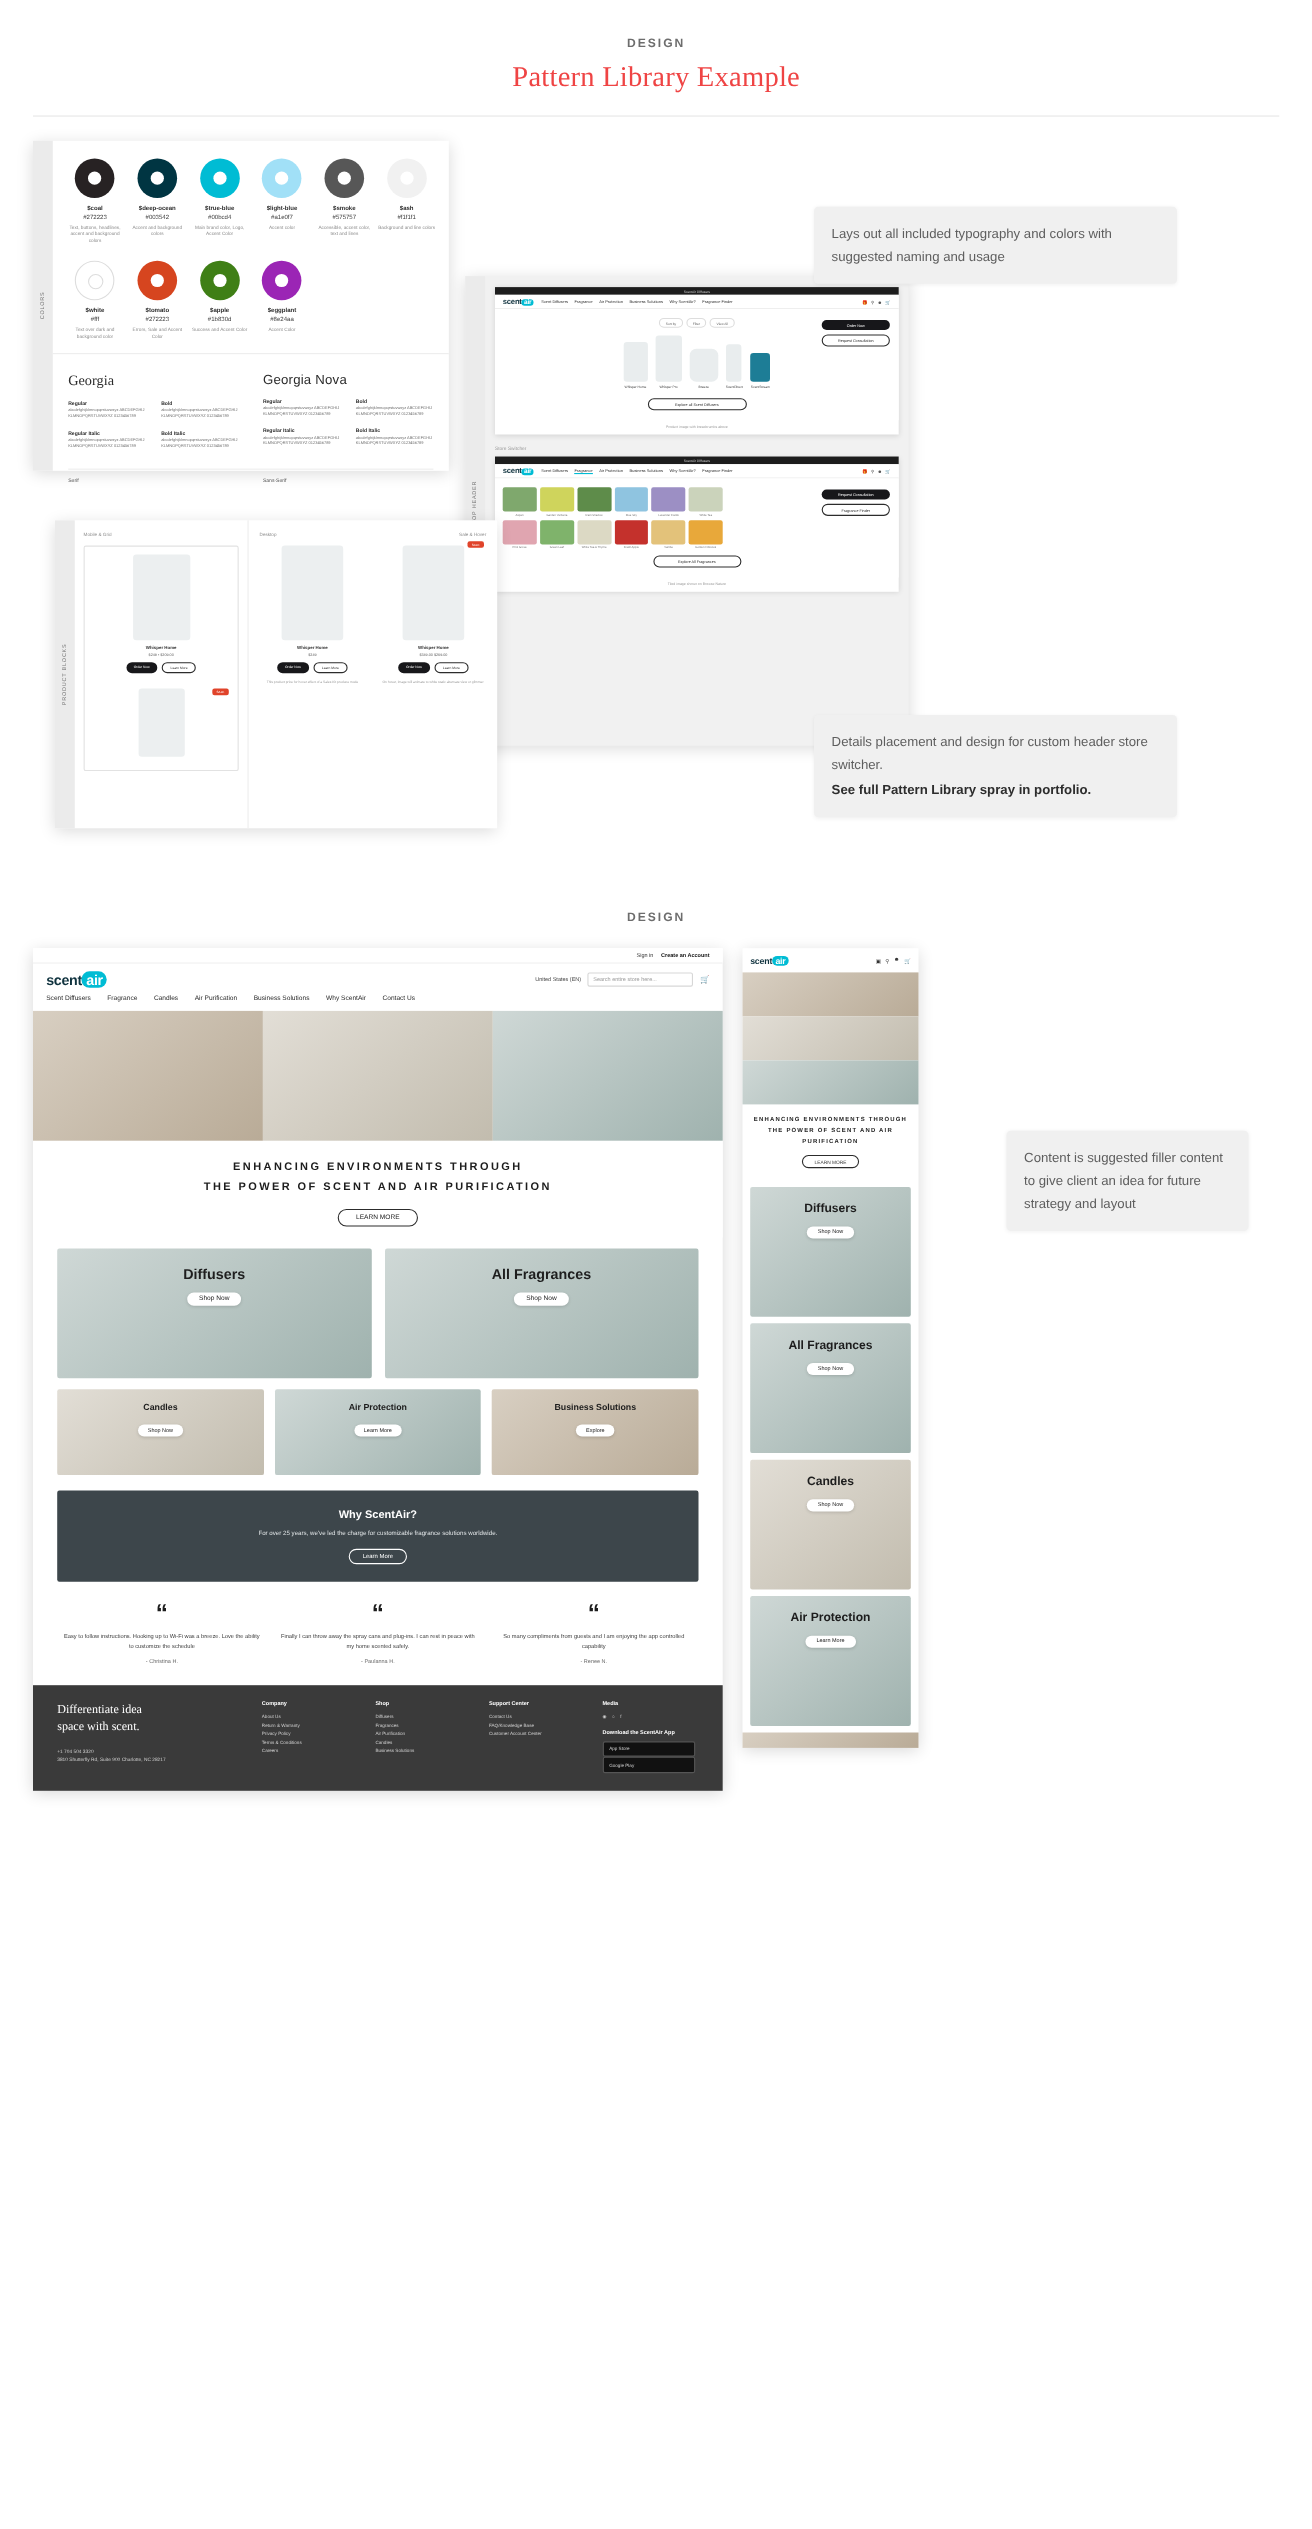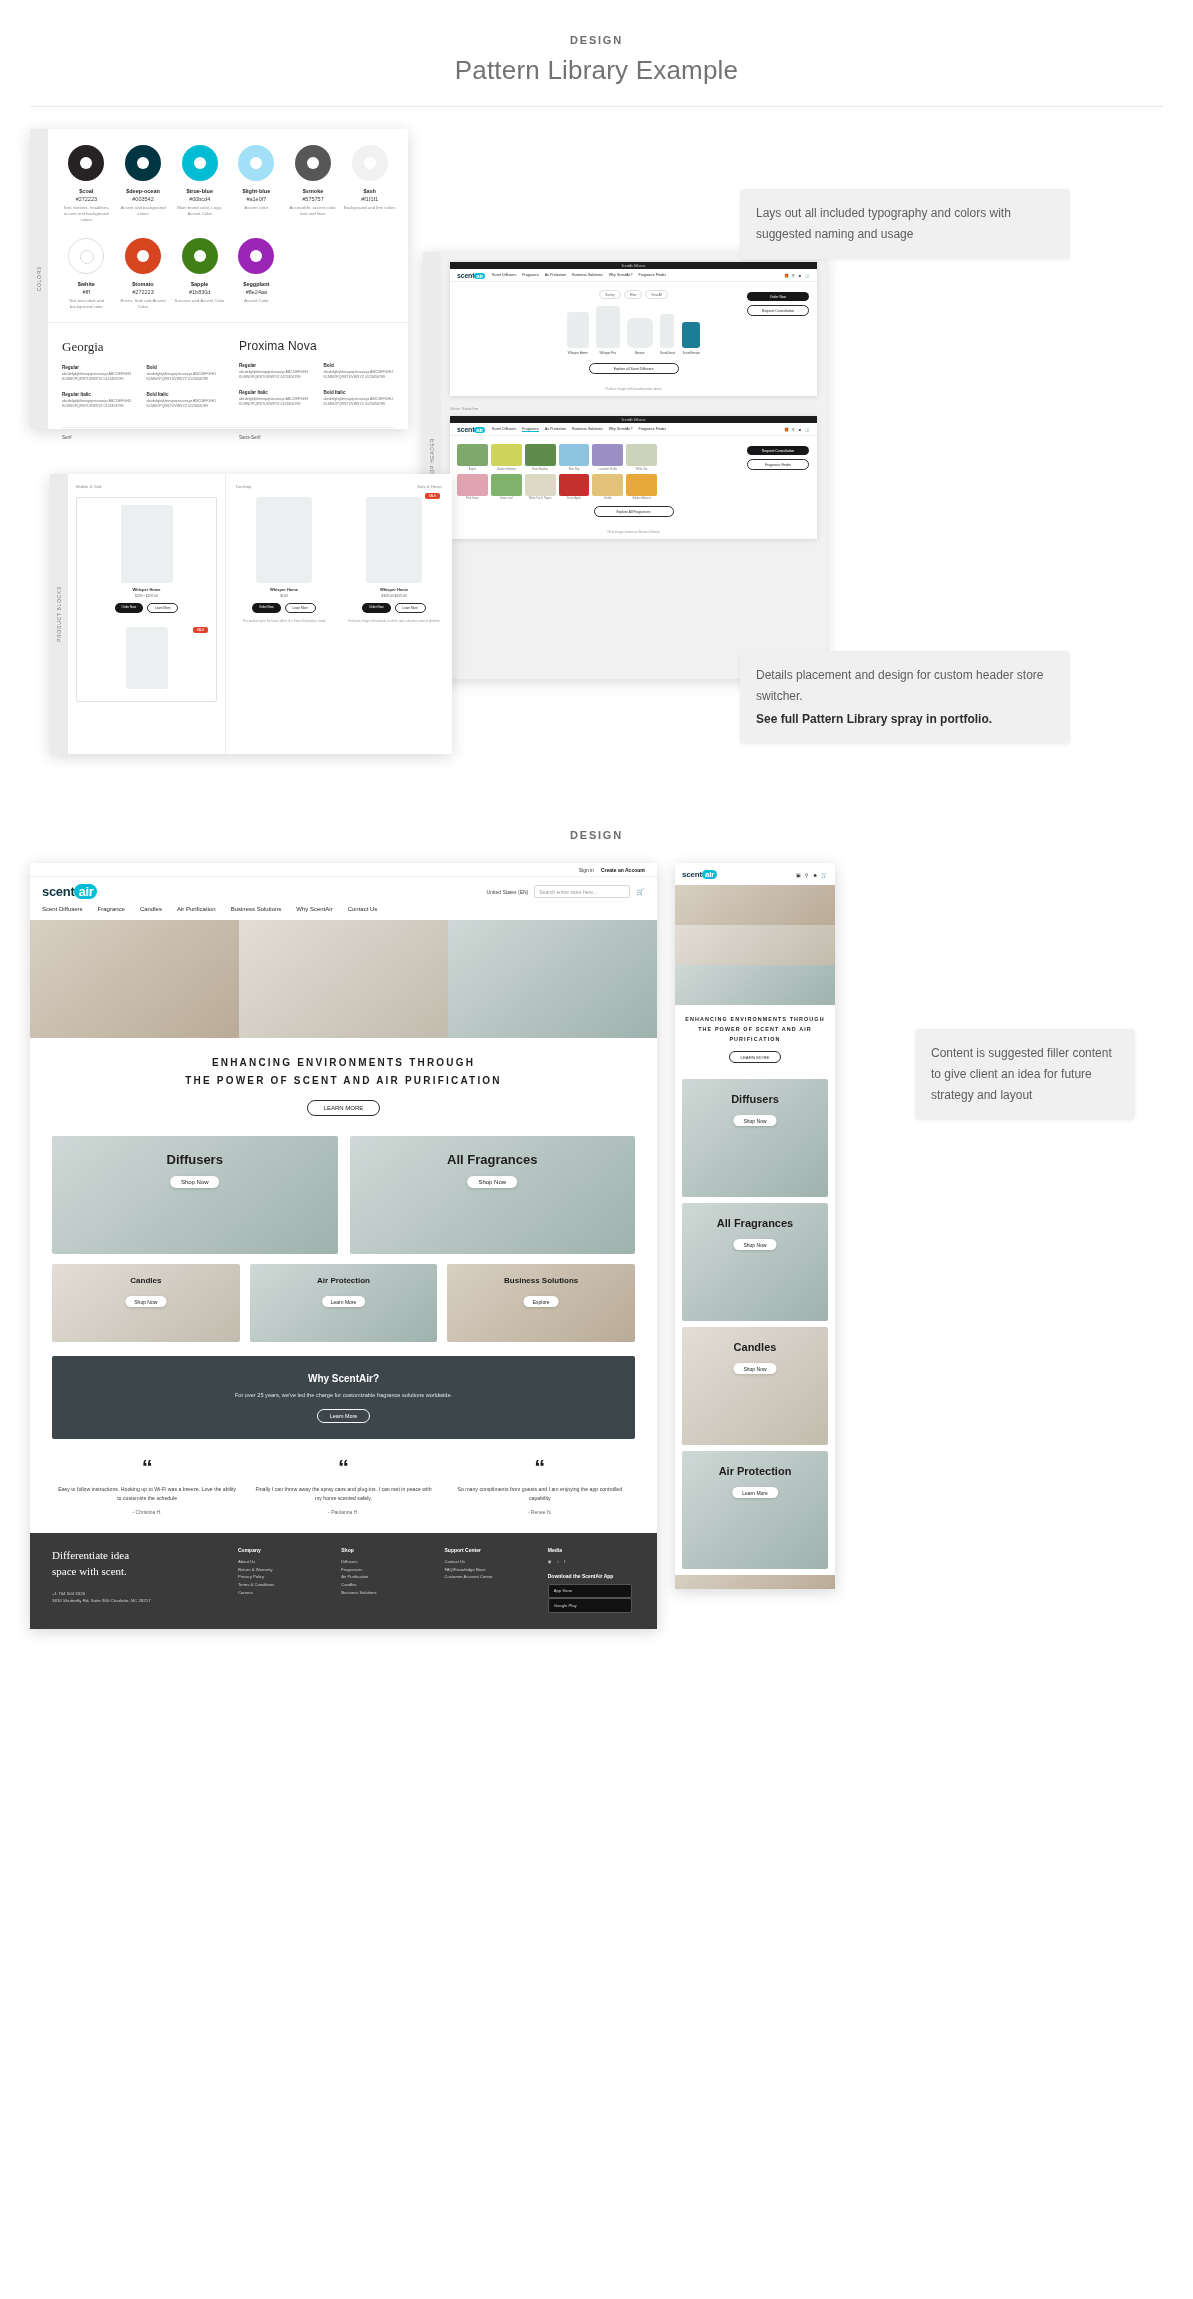--- a/index.html
+++ b/index.html
@@ -12,21 +12,21 @@
     position: relative;
   }
   .page { padding: 0 30px; }
 
   
   .sec-head { padding: 34px 0 0 0; text-align: center; }
   .eyebrow {
     font-size: 11px; letter-spacing: 1.8px; font-weight: 700;
     color: #6d6d6d; text-transform: uppercase; margin-bottom: 9px;
   }
-  .sec-title { font-size: 26px; font-weight: 400; color: #737373; letter-spacing: .2px; }
+  .sec-title { font-size: 26px; font-weight: 400; color: #ef4444; letter-spacing: .2px; font-family: Liberation Serif, serif; }
   .rule { height: 1px; background: #e6e6e6; margin-top: 20px; }
 
   
   .shadowcard { background: #fff; box-shadow: 0 3px 14px rgba(0,0,0,.14); }
 
   
   .pl-wrap { position: relative; height: 620px; margin-top: 22px; }
 
   .pl-colors {
     position: absolute; left: 0; top: 0; width: 378px; height: 300px;
@@ -325,21 +325,21 @@
                   <div class="wt-label">Regular Italic</div>
                   <div class="wt-sample">abcdefghijklmnopqrstuvwxyz ABCDEFGHIJKLMNOPQRSTUVWXYZ 0123456789</div>
                 </div>
                 <div class="wt">
                   <div class="wt-label">Bold Italic</div>
                   <div class="wt-sample">abcdefghijklmnopqrstuvwxyz ABCDEFGHIJKLMNOPQRSTUVWXYZ 0123456789</div>
                 </div>
               </div>
             </div>
             <div class="type-col">
-              <div class="type-face-sans">Proxima Nova</div>
+              <div class="type-face-sans">Georgia Nova</div>
               <div class="wt-grid">
                 <div class="wt">
                   <div class="wt-label">Regular</div>
                   <div class="wt-sample">abcdefghijklmnopqrstuvwxyz ABCDEFGHIJKLMNOPQRSTUVWXYZ 0123456789</div>
                 </div>
                 <div class="wt">
                   <div class="wt-label">Bold</div>
                   <div class="wt-sample">abcdefghijklmnopqrstuvwxyz ABCDEFGHIJKLMNOPQRSTUVWXYZ 0123456789</div>
                 </div>
               </div>

